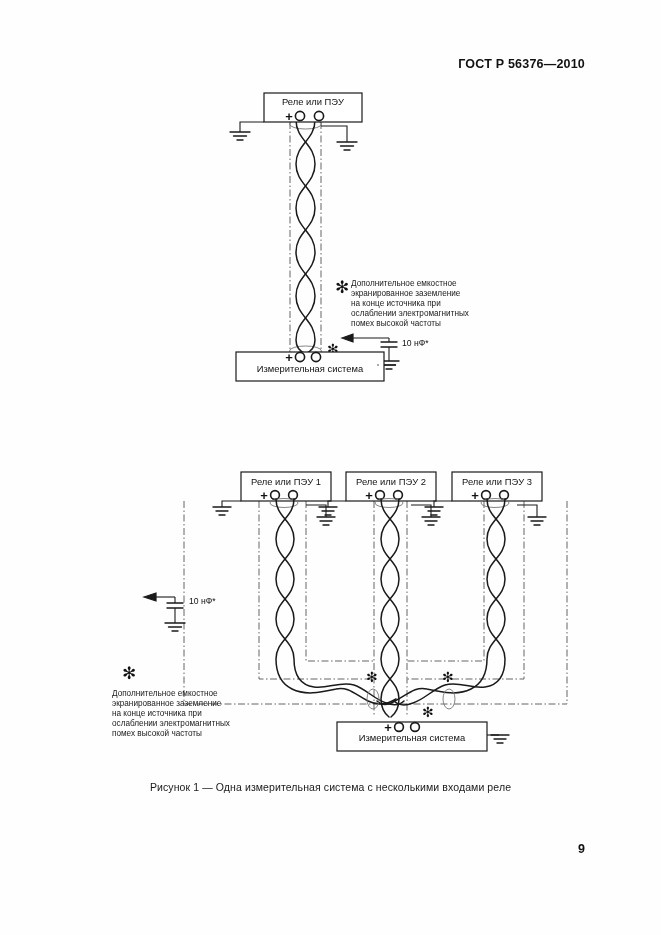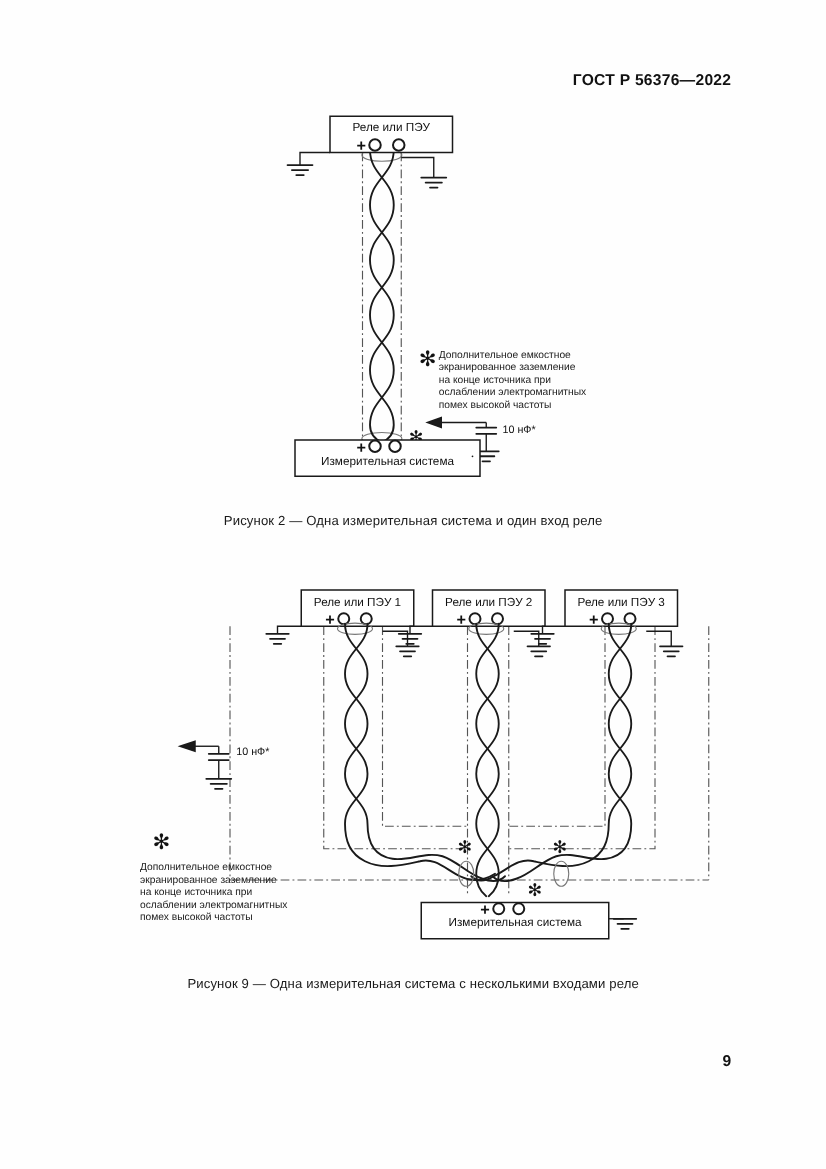--- a/index.html
+++ b/index.html
@@ -89,21 +89,21 @@
   .gnd { stroke: #1a1a1a; stroke-width: 1.4; fill: none; stroke-linecap: round; }
   .arrow { stroke: #1a1a1a; stroke-width: 1.2; fill: #1a1a1a; }
   .aster { font-family: "DejaVu Sans", sans-serif; font-size: 17px; fill: #111; font-weight: bold; }
   .aster-sm { font-family: "DejaVu Sans", sans-serif; font-size: 14px; fill: #111; font-weight: bold; }
 </style>
 </head>
 <body>
 
 <div class="page">
 
-  <div class="std-header">ГОСТ Р 56376—2022</div>
+  <div class="std-header">ГОСТ Р 56376—2010</div>
 
   <div class="fig" id="figure-2">
     <svg width="661" height="320" viewBox="0 0 661 320">
 
       <line class="shield" x1="246" y1="42" x2="246" y2="272"></line>
       <line class="shield" x1="277" y1="42" x2="277" y2="272"></line>
 
       <ellipse class="ellipse-thin" cx="261.5" cy="44" rx="16" ry="5"></ellipse>
       <ellipse class="ellipse-thin" cx="261.5" cy="271" rx="16" ry="5"></ellipse>
 
@@ -163,21 +163,20 @@
       <circle class="term" cx="256" cy="277" r="4.6"></circle>
       <circle class="term" cx="272" cy="277" r="4.6"></circle>
 
       <path class="thinwire" d="M340,285 L352,285"></path>
       <g>
         <line class="gnd" x1="334" y1="285" x2="334" y2="285"></line>
       </g>
     </svg>
   </div>
 
-  <div class="caption" id="caption-fig2">Рисунок  2 — Одна измерительная система и один вход реле</div>
 
   <div class="fig" id="figure-3">
     <svg width="661" height="330" viewBox="0 0 661 330">
 
       <path class="shield" d="M215,52 L215,230 L330,230"></path>
       <path class="shield" d="M262,52 L262,212 L330,212"></path>
       <path class="shield" d="M330,52 L330,268"></path>
       <path class="shield" d="M363,52 L363,268"></path>
       <path class="shield" d="M480,52 L480,230 L363,230"></path>
       <path class="shield" d="M440,52 L440,212 L363,212"></path>
@@ -301,16 +300,16 @@
 
       <text class="aster" x="78" y="230">✻</text>
       <text class="note-text" x="68" y="247">Дополнительное емкостное</text>
       <text class="note-text" x="68" y="257">экранированное заземление</text>
       <text class="note-text" x="68" y="267">на конце источника при</text>
       <text class="note-text" x="68" y="277">ослаблении электромагнитных</text>
       <text class="note-text" x="68" y="287">помех высокой частоты</text>
     </svg>
   </div>
 
-  <div class="caption" id="caption-fig3">Рисунок 9 — Одна измерительная система с несколькими входами реле</div>
+  <div class="caption" id="caption-fig3">Рисунок 1 — Одна измерительная система с несколькими входами реле</div>
 
   <div class="page-number">9</div>
 </div>
 
 </body></html>

